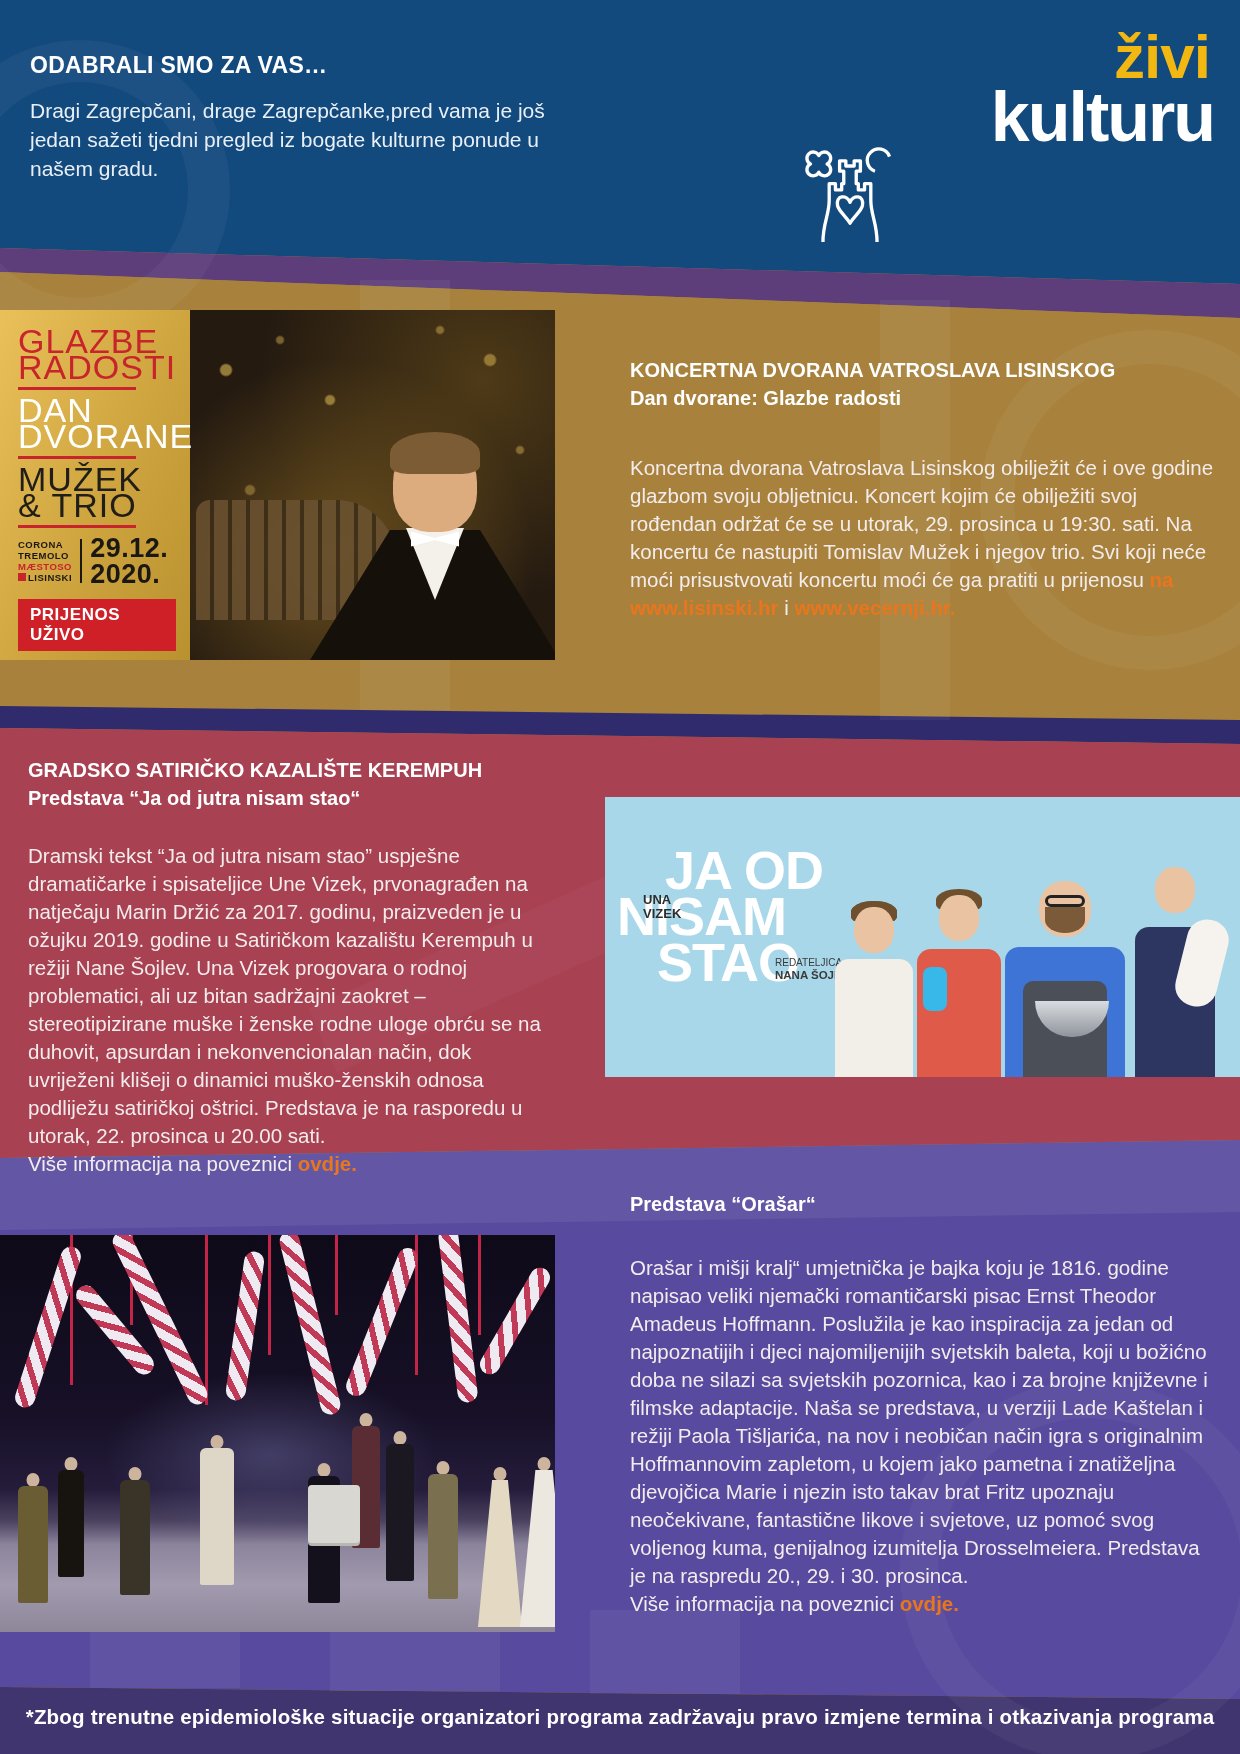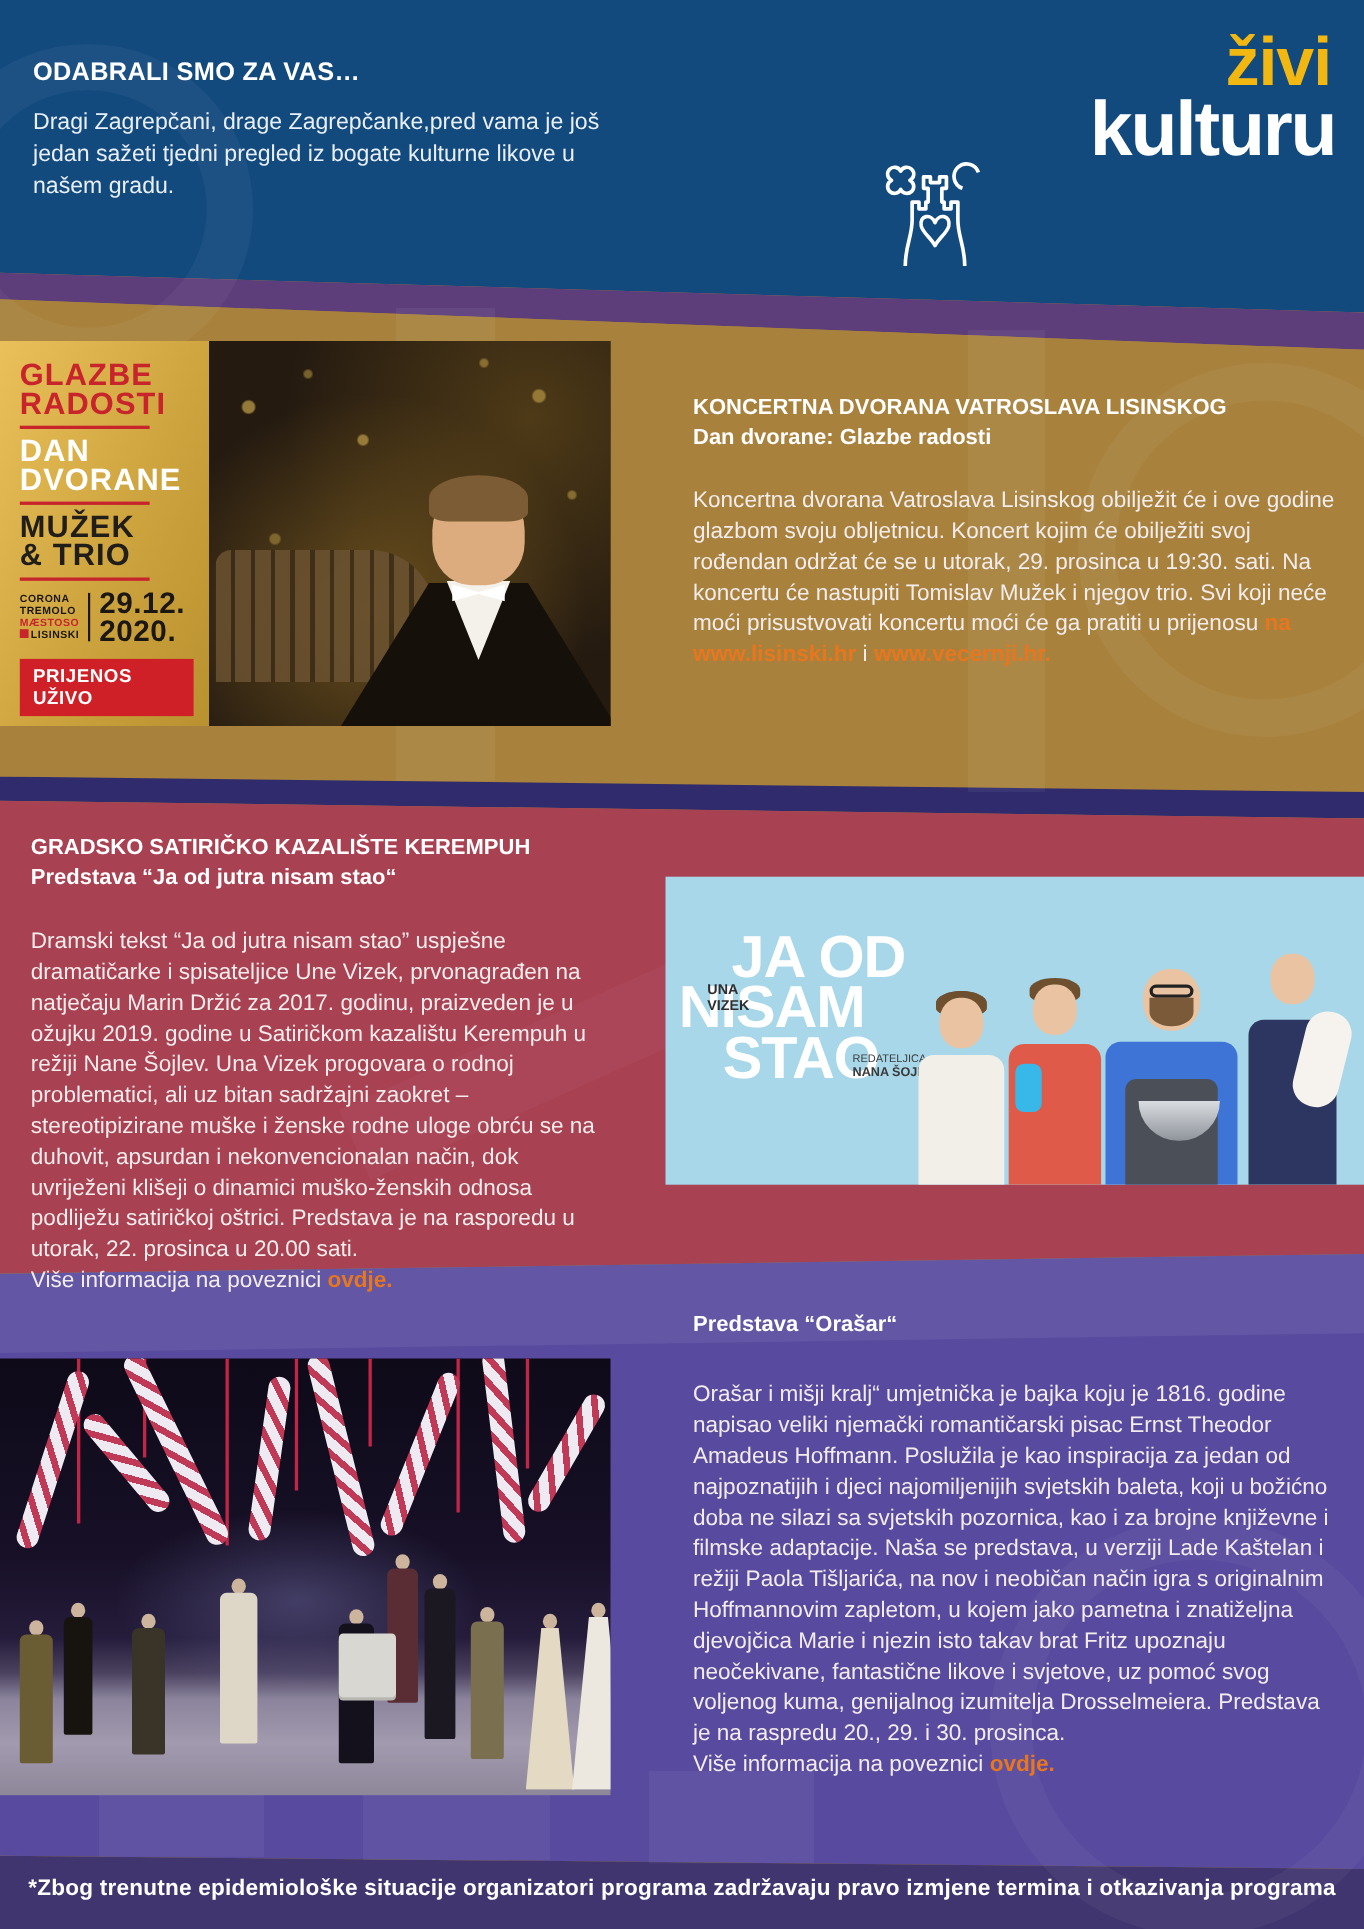--- a/index.html
+++ b/index.html
@@ -59,21 +59,21 @@
   .p1-shirt{position:absolute;left:96px;bottom:60px;width:58px;height:72px;background:#f4f1ea;
     clip-path:polygon(0 0,100% 0,50% 100%);}
   .p1-bow{position:absolute;left:101px;bottom:112px;width:48px;height:18px;background:#ffffff;
     clip-path:polygon(0 8%,0 92%,50% 55%,100% 92%,100% 8%,50% 45%);}
   .p1-head{position:absolute;left:83px;bottom:128px;width:84px;height:92px;background:#dcab7e;
     border-radius:46% 46% 42% 42%;}
   .p1-hair{position:absolute;left:80px;bottom:186px;width:90px;height:42px;background:#7c5c35;
     border-radius:50% 50% 20% 20%;}
   .p1-left{position:absolute;left:0;top:0;width:190px;height:100%;padding:18px 14px 0 18px;
     background:linear-gradient(115deg,#e9c05a,#cda43e 55%,#b9912f);}
-  .p1-big{font-size:28px;font-weight:bold;line-height:26px;letter-spacing:1px;}
+  .p1-big{font-size:34px;font-weight:normal;line-height:26px;letter-spacing:1px;}
   .p1-red{color:#c8242c;} .p1-white{color:#ffffff;} .p1-dark{color:#211d18;}
   .p1-div{width:118px;height:3px;background:#c8242c;margin:7px 0;}
   .p1-daterow{display:flex;align-items:center;margin-top:2px;}
   .p1-corona{font-size:9.5px;font-weight:bold;line-height:11px;color:#1b1713;letter-spacing:.5px;}
   .p1-corona .red{color:#c8242c;}
   .p1-sep{width:2px;height:44px;background:#1b1713;margin:0 8px;}
   .p1-date{font-size:27px;font-weight:bold;line-height:26px;color:#1b1713;letter-spacing:.5px;}
   .p1-badge{display:inline-block;margin-top:12px;background:#cf2028;color:#ffffff;font-weight:bold;
     font-size:17px;padding:6px 12px;letter-spacing:.5px;}
   .p1-lis-ico{display:inline-block;width:8px;height:8px;background:#c8242c;margin-right:2px;}
@@ -138,21 +138,21 @@
   <div class="wm wm-bar" style="left:360px;top:280px;width:90px;height:430px;"></div>
   <div class="wm wm-bar" style="left:880px;top:300px;width:70px;height:420px;"></div>
   <div class="wm wm-ring" style="left:980px;top:330px;width:340px;height:340px;border-width:34px;"></div>
   <div class="wm wm-bar" style="left:300px;top:900px;width:520px;height:70px;transform:rotate(-24deg);opacity:.6;"></div>
   <div class="wm wm-ring" style="left:900px;top:1380px;width:380px;height:380px;border-width:38px;"></div>
   <div class="wm wm-bar" style="left:90px;top:1600px;width:150px;height:88px;"></div>
   <div class="wm wm-bar" style="left:330px;top:1605px;width:170px;height:86px;"></div>
   <div class="wm wm-bar" style="left:590px;top:1610px;width:150px;height:84px;"></div>
 
   <div class="abs hd-title">ODABRALI SMO ZA VAS…</div>
-  <div class="abs hd-intro">Dragi Zagrepčani, drage Zagrepčanke,pred vama je još jedan sažeti tjedni pregled iz bogate kulturne likove u našem gradu.</div>
+  <div class="abs hd-intro">Dragi Zagrepčani, drage Zagrepčanke,pred vama je još jedan sažeti tjedni pregled iz bogate kulturne ponude u našem gradu.</div>
 
   <div class="abs logo">
     <span class="logo-w2">živi</span>
     <span class="logo-w3">kulturu</span>
     <svg class="logo-icon" viewBox="0 0 100 100" fill="none" stroke="#ffffff" stroke-width="3.2" stroke-linejoin="round">
       <path d="M20 15 a6 6 0 1 1 8 8 a6 6 0 1 1 -8 8 a6 6 0 1 1 -8 -8 a6 6 0 1 1 8 -8 z"></path>
       <path d="M88 16 a11 11 0 1 0 -14 14"></path>
       <path d="M24 98 C24 80 30 72 30 58 L30 42 L36 42 L36 48 L42 48 L42 42 L44 42 L44 30 L40 30 L40 20 L46 20 L46 25 L54 25 L54 20 L60 20 L60 30 L56 30 L56 42 L58 42 L58 48 L64 48 L64 42 L70 42 L70 58 C70 72 76 80 76 98"></path>
       <path d="M50 60 C47 52 36 53 38 63 C39.5 69 46 73 50 80 C54 73 60.5 69 62 63 C64 53 53 52 50 60 z"></path>
     </svg>
@@ -198,21 +198,21 @@
           <span>2020.</span>
         </div>
       </div>
       <div class="p1-badge">PRIJENOS UŽIVO</div>
     </div>
   </div>
 
   <div class="abs tblock" style="left:630px;top:356px;width:585px;">
     <div class="tb-venue">KONCERTNA DVORANA VATROSLAVA LISINSKOG</div>
     <div class="tb-event">Dan dvorane: Glazbe radosti</div>
-    <div class="tb-body" style="margin-top:29px;">
+    <div class="tb-body" style="margin-top:42px;">
       <span>Koncertna dvorana Vatroslava Lisinskog obilježit će i ove godine glazbom svoju obljetnicu. Koncert kojim će obilježiti svoj rođendan održat će se u utorak, 29. prosinca u 19:30. sati. Na koncertu će nastupiti Tomislav Mužek i njegov trio. Svi koji neće moći prisustvovati koncertu moći će ga pratiti u prijenosu </span><a class="lnk">na www.lisinski.hr</a><span> i </span><a class="lnk">www.vecernji.hr.</a>
     </div>
   </div>
 
   <div class="abs tblock" style="left:28px;top:756px;width:515px;">
     <div class="tb-venue">GRADSKO SATIRIČKO KAZALIŠTE KEREMPUH</div>
     <div class="tb-event">Predstava “Ja od jutra nisam stao“</div>
     <div class="tb-body" style="margin-top:30px;">
       <span>Dramski tekst “Ja od jutra nisam stao” uspješne dramatičarke i spisateljice Une Vizek, prvonagrađen na natječaju Marin Držić za 2017. godinu, praizveden je u ožujku 2019. godine u Satiričkom kazalištu Kerempuh u režiji Nane Šojlev. Una Vizek progovara o rodnoj problematici, ali uz bitan sadržajni zaokret – stereotipizirane muške i ženske rodne uloge obrću se na duhovit, apsurdan i nekonvencionalan način, dok uvriježeni klišeji o dinamici muško-ženskih odnosa podliježu satiričkoj oštrici. Predstava je na rasporedu u utorak, 22. prosinca u 20.00 sati.</span><br>
       <span>Više informacija na poveznici </span><a class="lnk">ovdje.</a>

